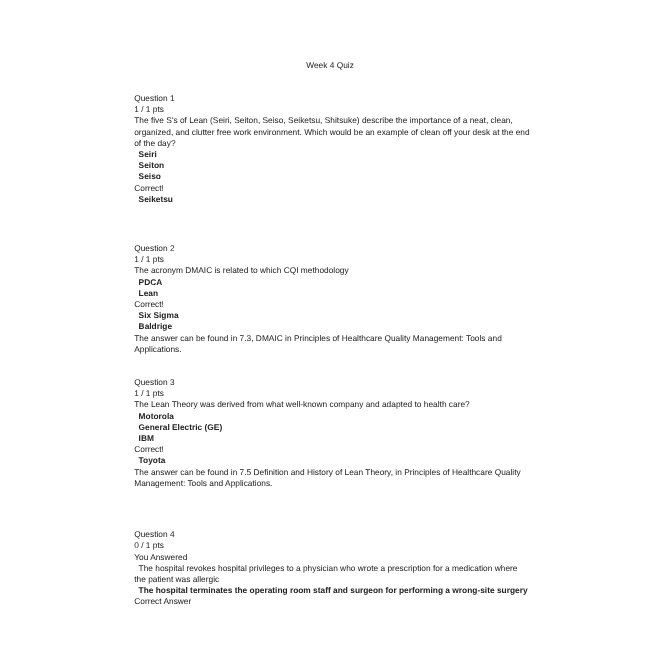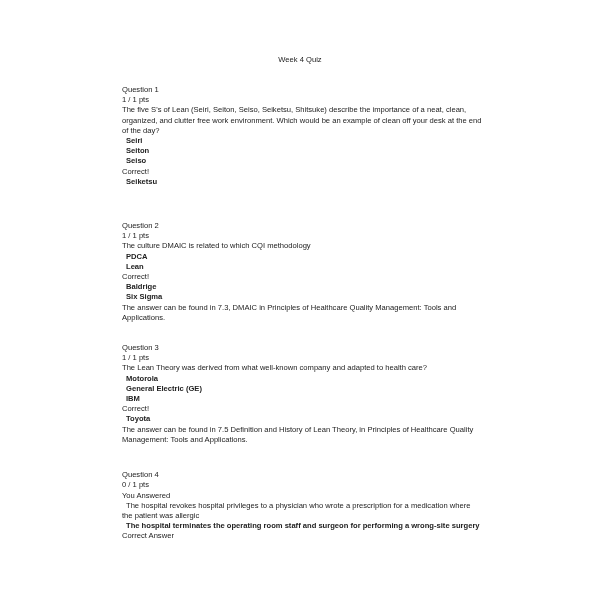--- a/index.html
+++ b/index.html
@@ -31,30 +31,30 @@
       <span class="line opt">Seiri</span>
       <span class="line opt">Seiton</span>
       <span class="line opt">Seiso</span>
       <span class="line">Correct!</span>
       <span class="line opt">Seiketsu</span>
     </div>
 
     <div class="question" style="margin-bottom:20px">
       <span class="line">Question 2</span>
       <span class="line">1 / 1 pts</span>
-      <span class="line">The culture DMAIC is related to which CQI methodology</span>
+      <span class="line">The acronym DMAIC is related to which CQI methodology</span>
       <span class="line opt">PDCA</span>
       <span class="line opt">Lean</span>
       <span class="line">Correct!</span>
+      <span class="line opt">Six Sigma</span>
       <span class="line opt">Baldrige</span>
-      <span class="line opt">Six Sigma</span>
       <span class="line">The answer can be found in 7.3, DMAIC in Principles of Healthcare Quality Management: Tools and Applications.</span>
     </div>
 
-    <div class="question" style="margin-bottom:25px">
+    <div class="question" style="margin-bottom:36px">
       <span class="line">Question 3</span>
       <span class="line">1 / 1 pts</span>
       <span class="line">The Lean Theory was derived from what well-known company and adapted to health care?</span>
       <span class="line opt">Motorola</span>
       <span class="line opt">General Electric (GE)</span>
       <span class="line opt">IBM</span>
       <span class="line">Correct!</span>
       <span class="line opt">Toyota</span>
       <span class="line">The answer can be found in 7.5 Definition and History of Lean Theory, in Principles of Healthcare Quality Management: Tools and Applications.</span>
     </div>

